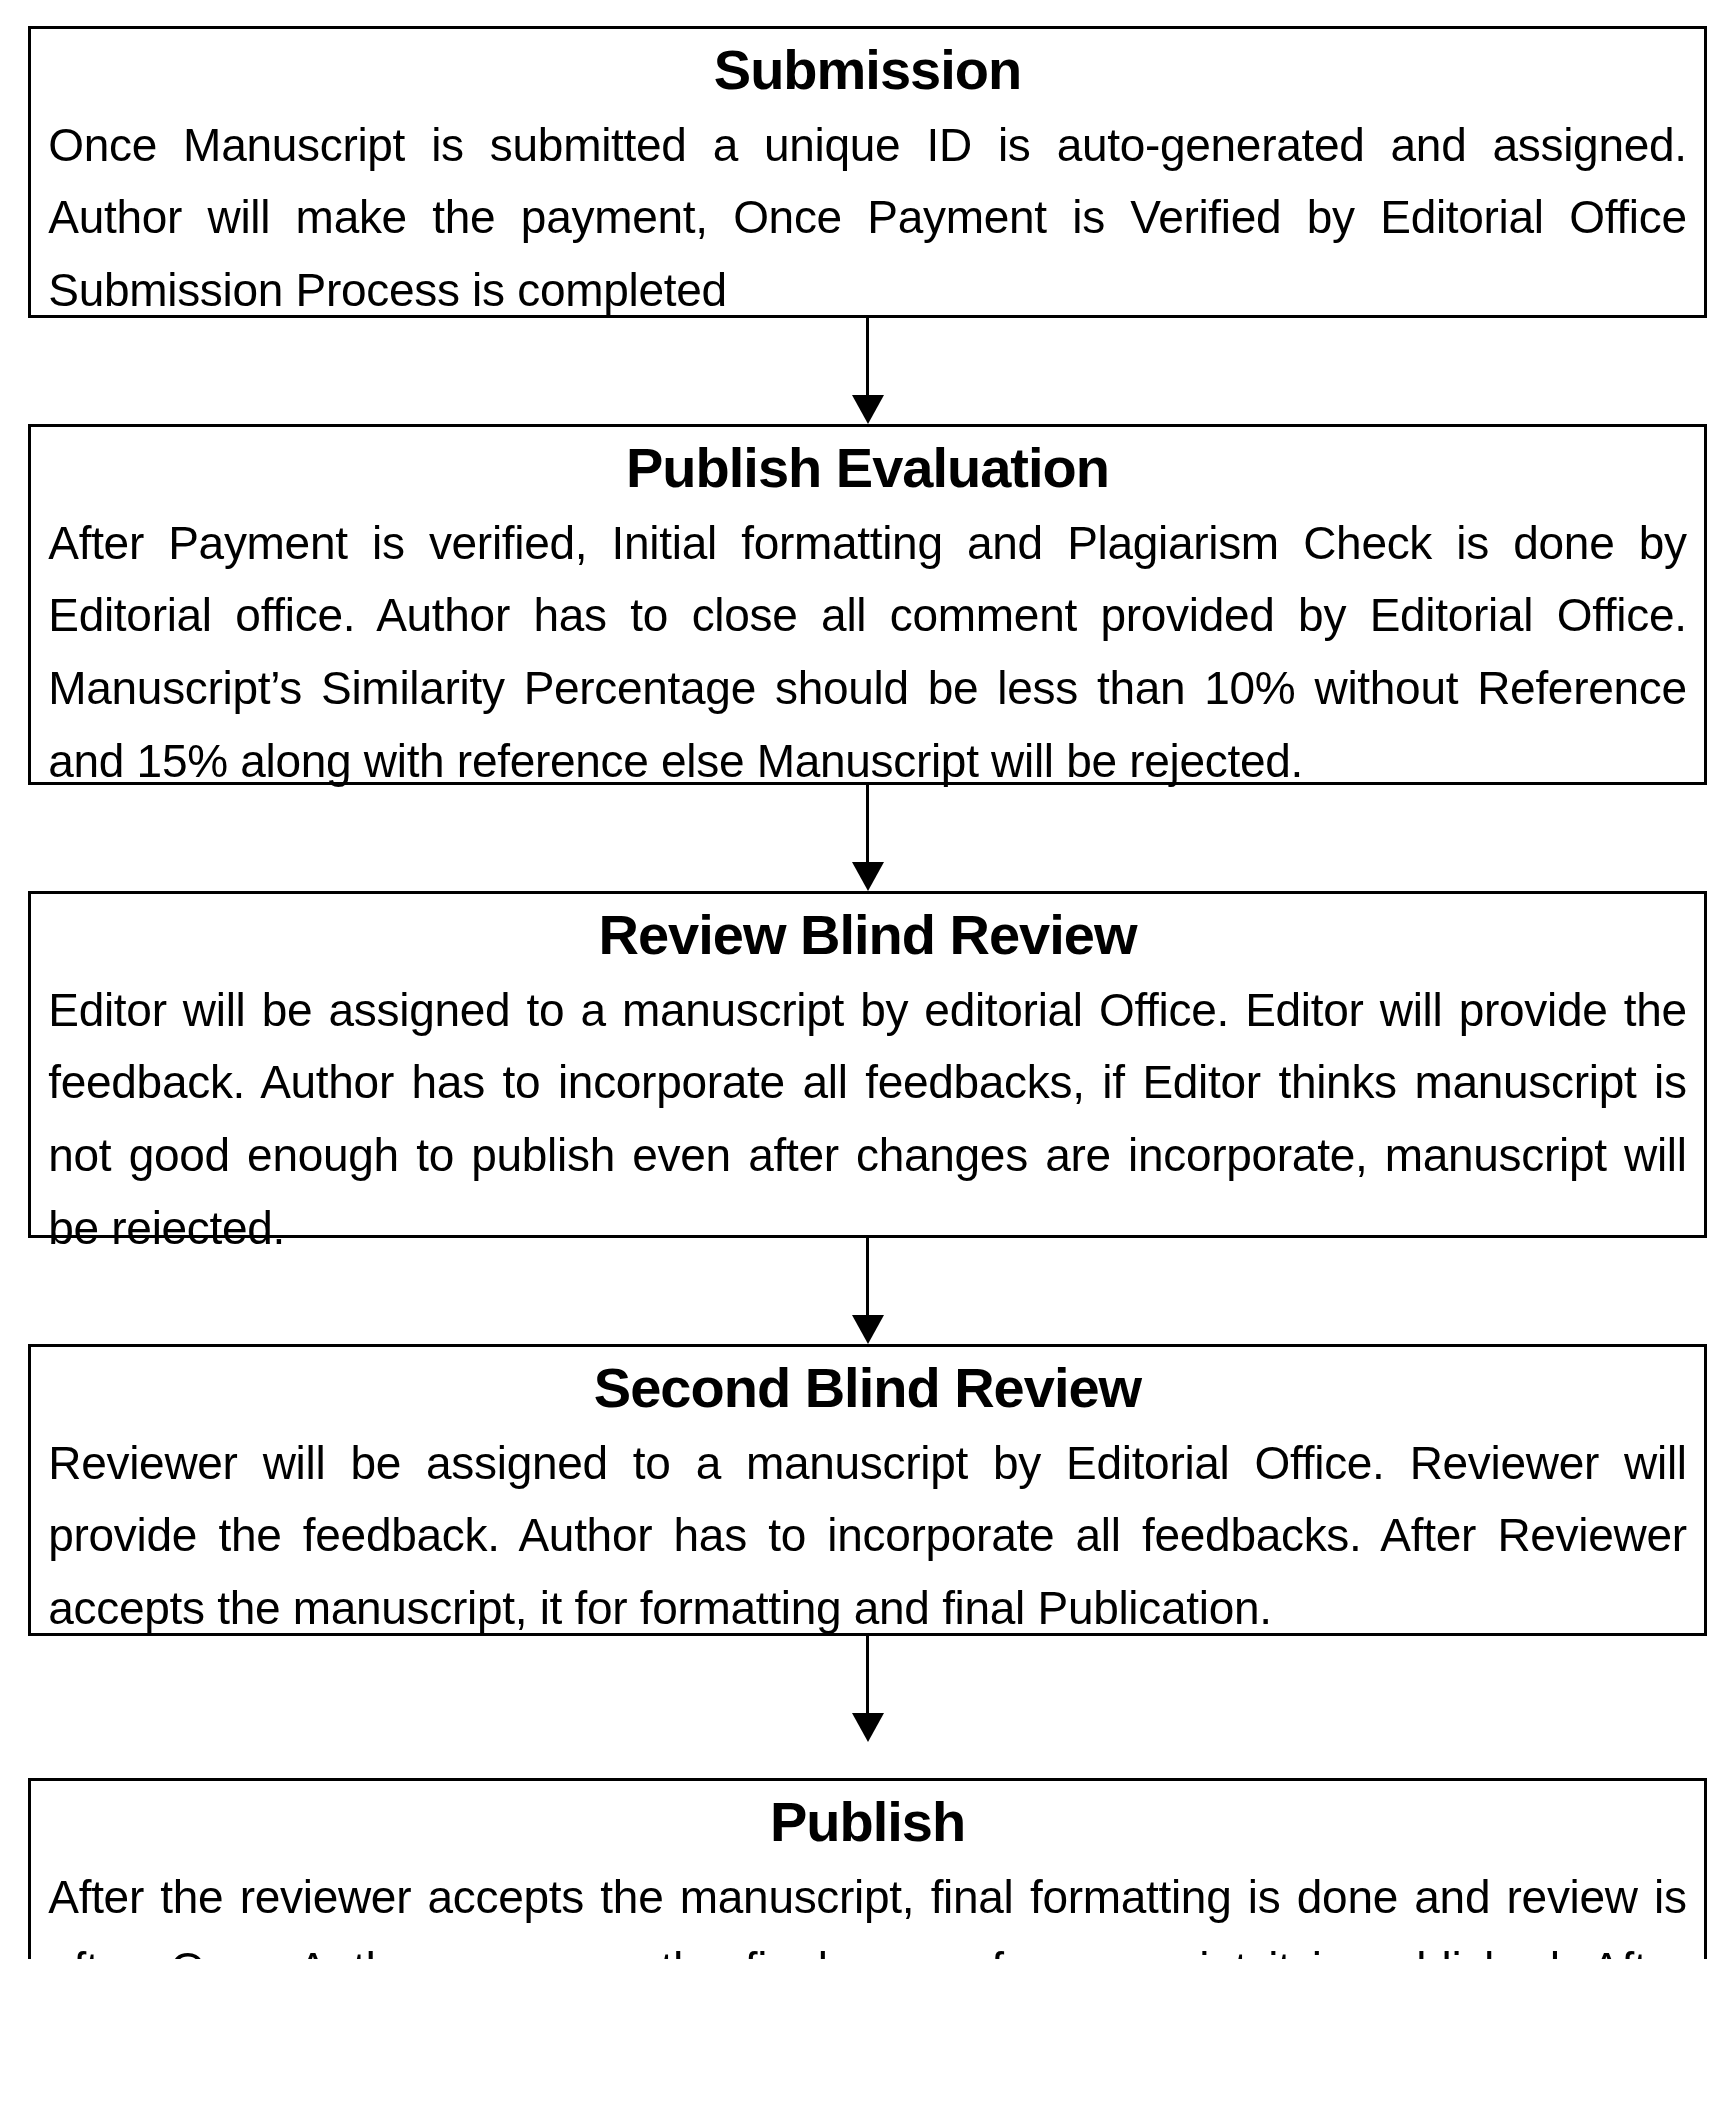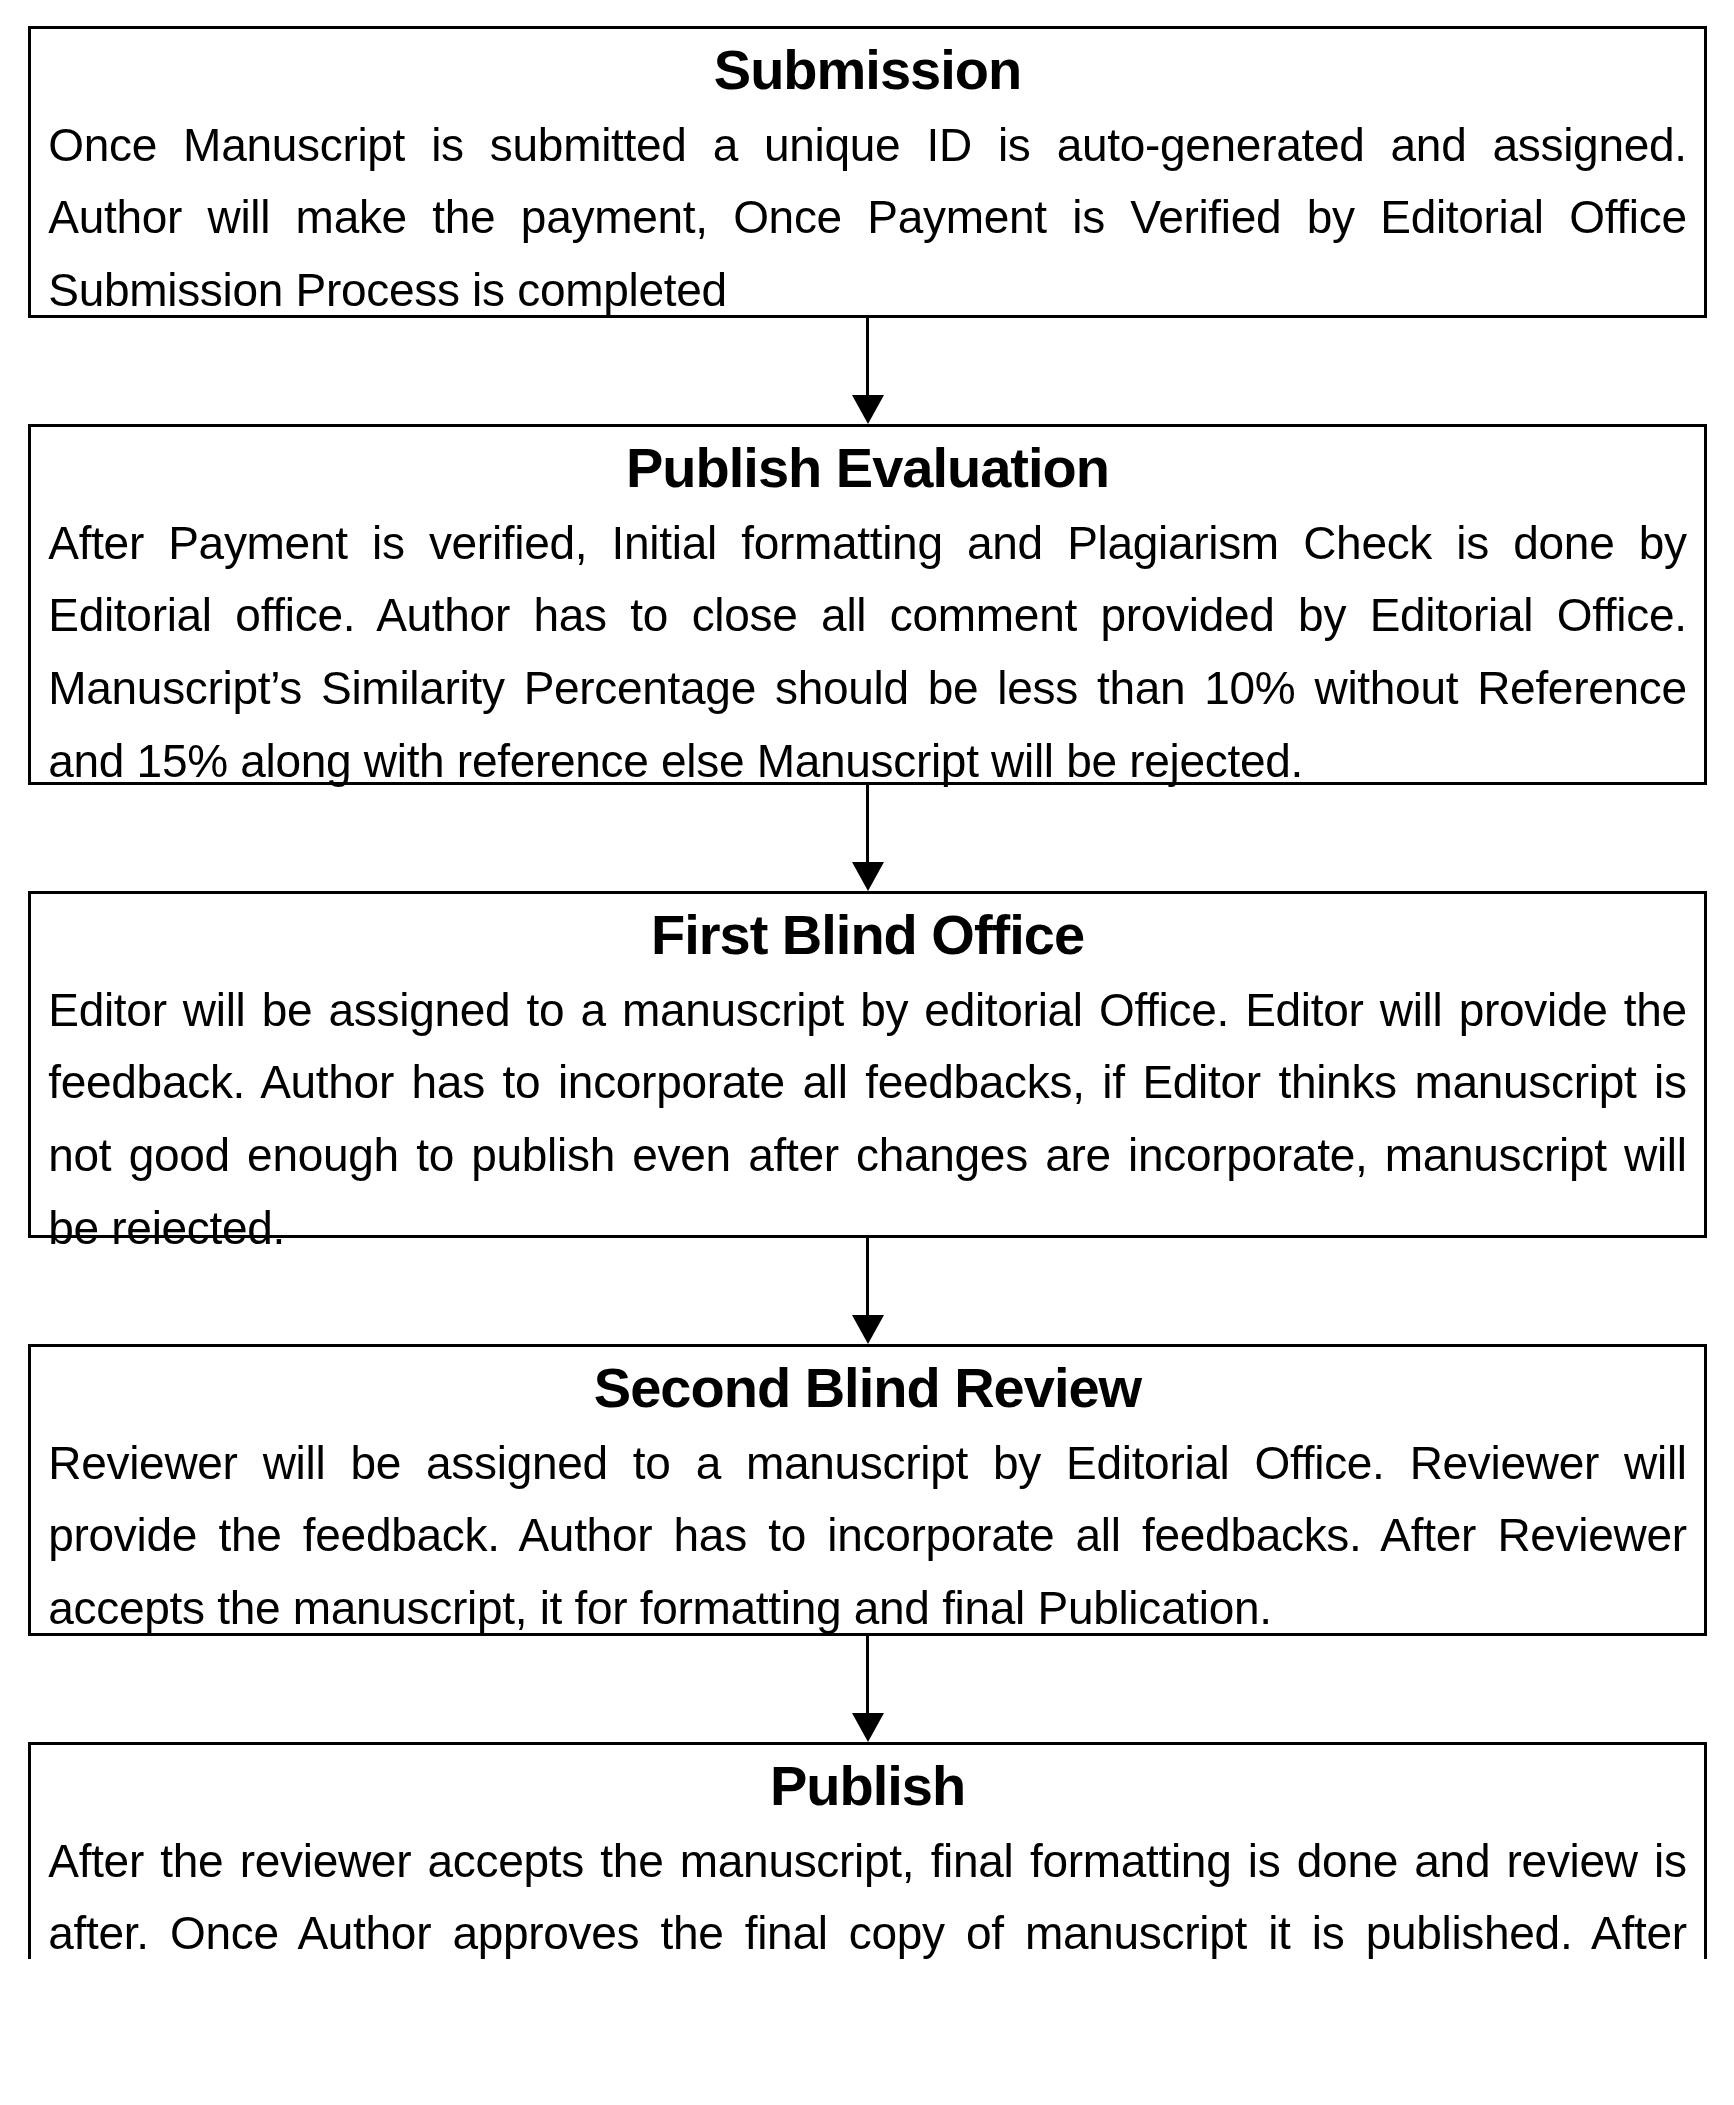--- a/index.html
+++ b/index.html
@@ -60,21 +60,21 @@
     border-left: 16.7px solid transparent;
     border-right: 16.7px solid transparent;
     border-top: 29.6px solid #000000;
     margin-top: -2px;
   }
   
   .flow-box.b0 { min-height: 292px; }
   .flow-box.b1 { min-height: 361px; }
   .flow-box.b2 { min-height: 347px; }
   .flow-box.b3 { min-height: 292px; }
-  .flow-box.b4 { min-height: 292px; }
+  .flow-box.b4 { min-height: 292px; margin-top: 36px; }
 </style>
 </head>
 <body>
 
 <div id="canvas">
 
   <section class="flow-box b0">
     <h2>Submission</h2>
     <p>Once Manuscript is submitted a unique ID is auto-generated and assigned. Author will make the payment, Once Payment is Verified by Editorial Office Submission Process is completed</p>
   </section>
@@ -88,21 +88,21 @@
     <h2>Publish Evaluation</h2>
     <p>After Payment is verified, Initial formatting and Plagiarism Check is done by Editorial office. Author has to close all comment provided by Editorial Office. Manuscript’s Similarity Percentage should be less than 10% without Reference and 15% along with reference else Manuscript will be rejected.</p>
   </section>
 
   <div class="arrow">
     <span class="shaft"></span>
     <span class="head"></span>
   </div>
 
   <section class="flow-box b2">
-    <h2>First Blind Office</h2>
+    <h2>Review Blind Review</h2>
     <p>Editor will be assigned to a manuscript by editorial Office. Editor will provide the feedback. Author has to incorporate all feedbacks, if Editor thinks manuscript is not good enough to publish even after changes are incorporate, manuscript will be reiected.</p>
   </section>
 
   <div class="arrow">
     <span class="shaft"></span>
     <span class="head"></span>
   </div>
 
   <section class="flow-box b3">
     <h2>Second Blind Review</h2>

